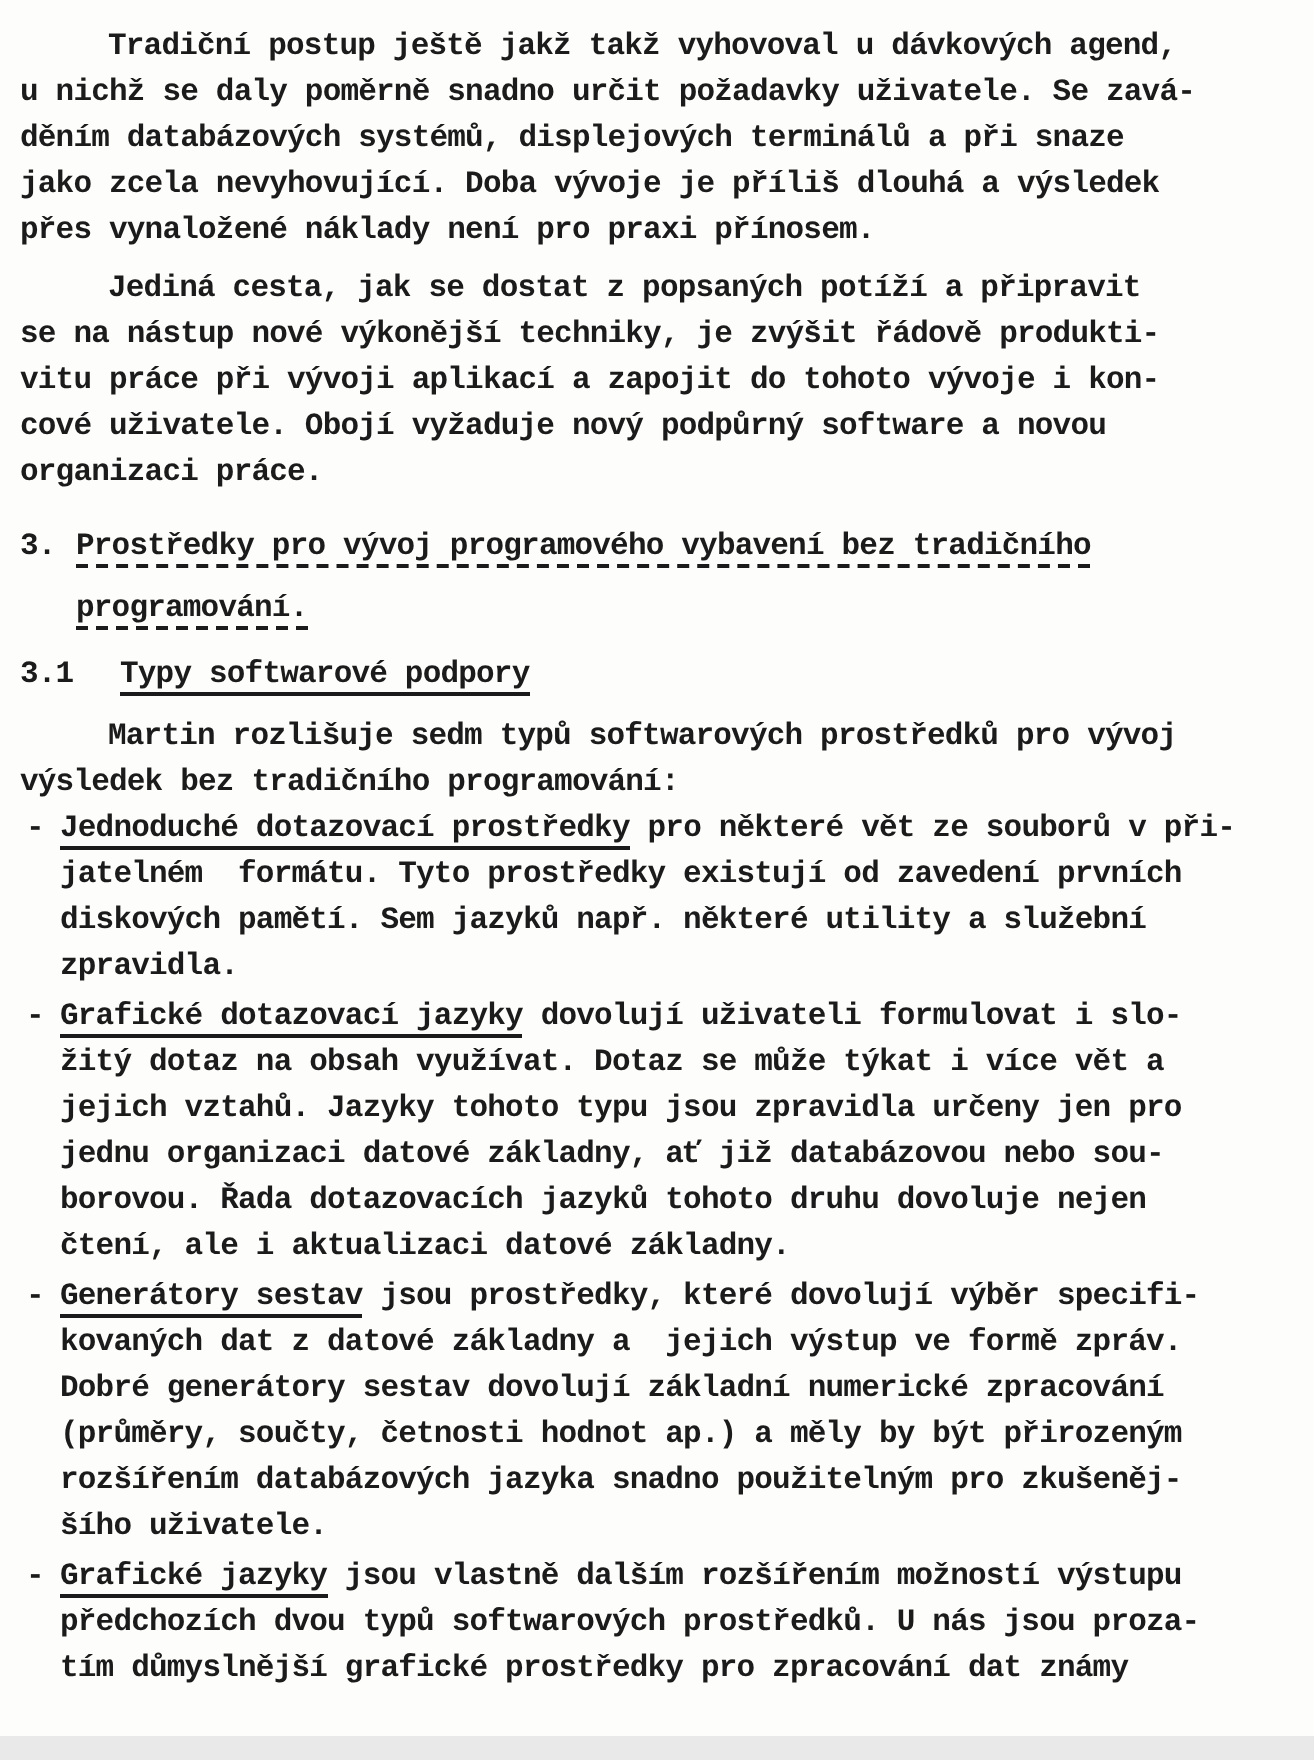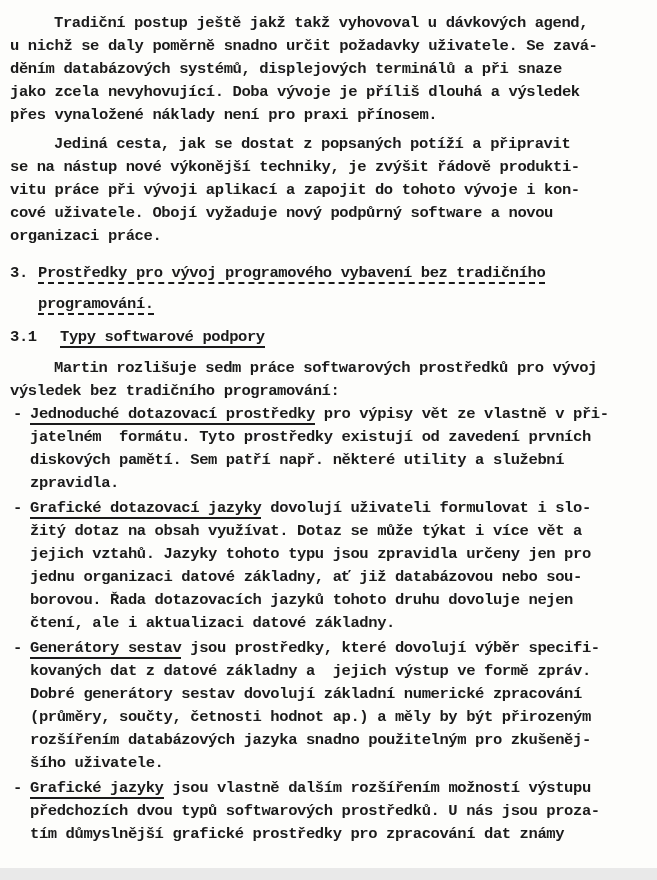--- a/index.html
+++ b/index.html
@@ -58,29 +58,29 @@
     <div class="line"><span class="u-dash">Prostředky pro vývoj programového vybavení bez tradičního</span></div>
     <div class="line"><span class="u-dash">programování.</span></div>
   </div>
 
   <div class="heading31">
     <span class="hnum">3.1</span>
     <div class="line"><span class="u-solid">Typy softwarové podpory</span></div>
   </div>
 
   <div class="para3">
-    <div class="line first">Martin rozlišuje sedm práce softwarových prostředků pro vývoj</div>
+    <div class="line first">Martin rozlišuje sedm typů softwarových prostředků pro vývoj</div>
     <div class="line">výsledek bez tradičního programování:</div>
   </div>
 
   <div class="bullet">
     <span class="dash">-</span>
-    <div class="line"><span class="u-solid">Jednoduché dotazovací prostředky</span><span> pro výpisy vět ze vlastně v při-</span></div>
+    <div class="line"><span class="u-solid">Jednoduché dotazovací prostředky</span><span> pro některé vět ze souborů v při-</span></div>
     <div class="line">jatelném  formátu. Tyto prostředky existují od zavedení prvních</div>
-    <div class="line">diskových pamětí. Sem patří např. některé utility a služební</div>
+    <div class="line">diskových pamětí. Sem jazyků např. některé utility a služební</div>
     <div class="line">zpravidla.</div>
   </div>
 
   <div class="bullet">
     <span class="dash">-</span>
     <div class="line"><span class="u-solid">Grafické dotazovací jazyky</span><span> dovolují uživateli formulovat i slo-</span></div>
     <div class="line">žitý dotaz na obsah využívat. Dotaz se může týkat i více vět a</div>
     <div class="line">jejich vztahů. Jazyky tohoto typu jsou zpravidla určeny jen pro</div>
     <div class="line">jednu organizaci datové základny, ať již databázovou nebo sou-</div>
     <div class="line">borovou. Řada dotazovacích jazyků tohoto druhu dovoluje nejen</div>

